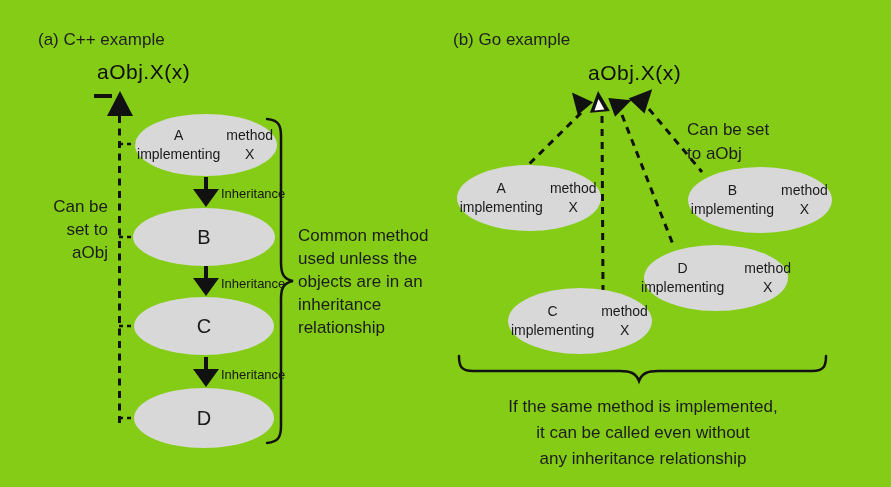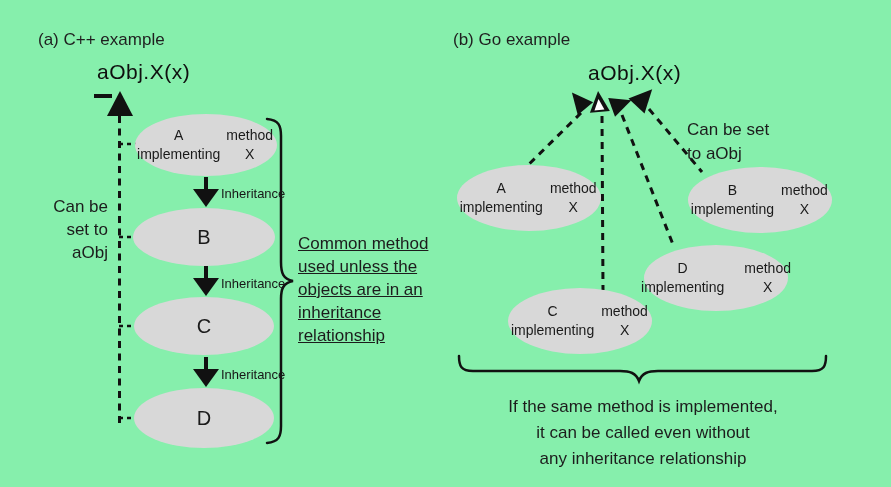--- a/index.html
+++ b/index.html
@@ -1,17 +1,17 @@
 <!DOCTYPE html>
 <html><head>
 <meta charset="utf-8">
 <style>
   html,body { margin:0; padding:0; background:#ffffff; }
   .canvas {
-    position:relative; width:891px; height:487px; background:#86efac;
+    position:relative; width:891px; height:487px; background:#84cc16;
     font-family:"Liberation Sans", sans-serif; color:#1a1a1a; overflow:hidden;
   }
   .abs { position:absolute; }
   .title { font-size:17px; color:#1f1f1f; white-space:nowrap; }
   .call  { font-size:21px; color:#0f0f0f; letter-spacing:0.5px; white-space:nowrap; }
   .node {
     position:absolute; background:#d8d8d8; border-radius:50%;
     display:flex; align-items:center; justify-content:center;
     text-align:center; font-size:14px; line-height:19px; color:#1a1a1a;
   }
@@ -94,21 +94,21 @@
     <span>C</span>
   </div>
   <div class="node big n-ld">
     <span>D</span>
   </div>
 
   <div class="edge-label" style="left:221px; top:186px;">Inheritance</div>
   <div class="edge-label" style="left:221px; top:276px;">Inheritance</div>
   <div class="edge-label" style="left:221px; top:367px;">Inheritance</div>
 
-  <div class="note" style="left:298px; top:220px; width:190px;text-decoration:underline;">
+  <div class="note" style="left:298px; top:212px; width:190px;">
     <div>Common method</div>
     <div>used unless the</div>
     <div>objects are in an</div>
     <div>inheritance</div>
     <div>relationship</div>
   </div>
 
   <div class="abs title" style="left:453px; top:30px;">(b) Go example</div>
   <div class="abs call" style="left:588px; top:61px;">aObj.X(x)</div>
 

